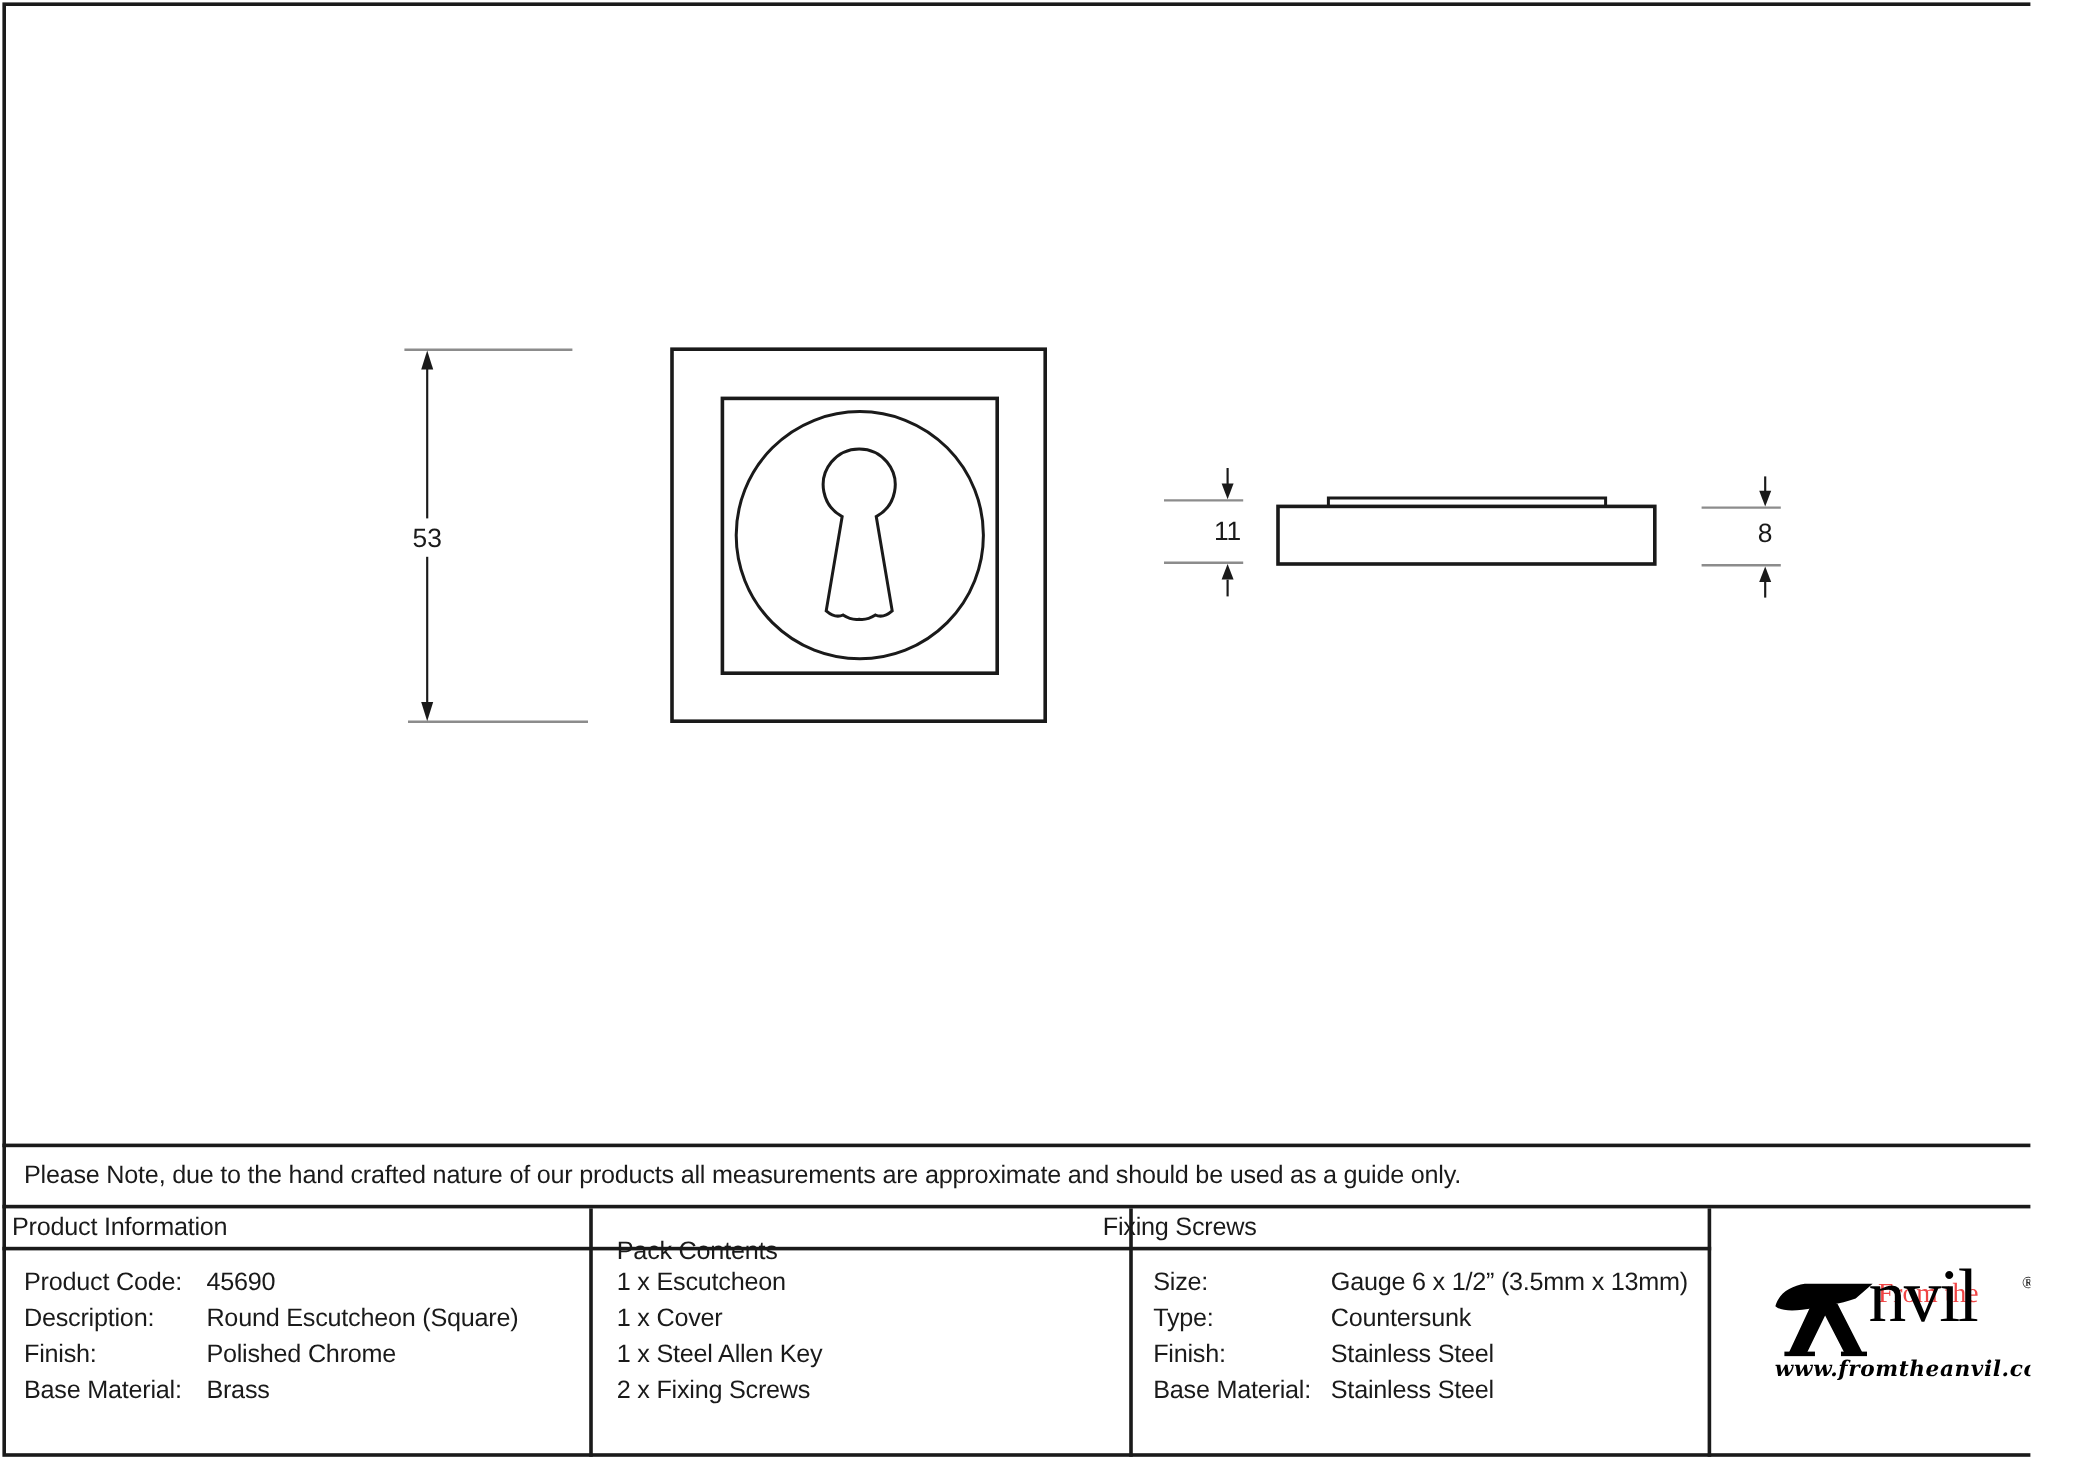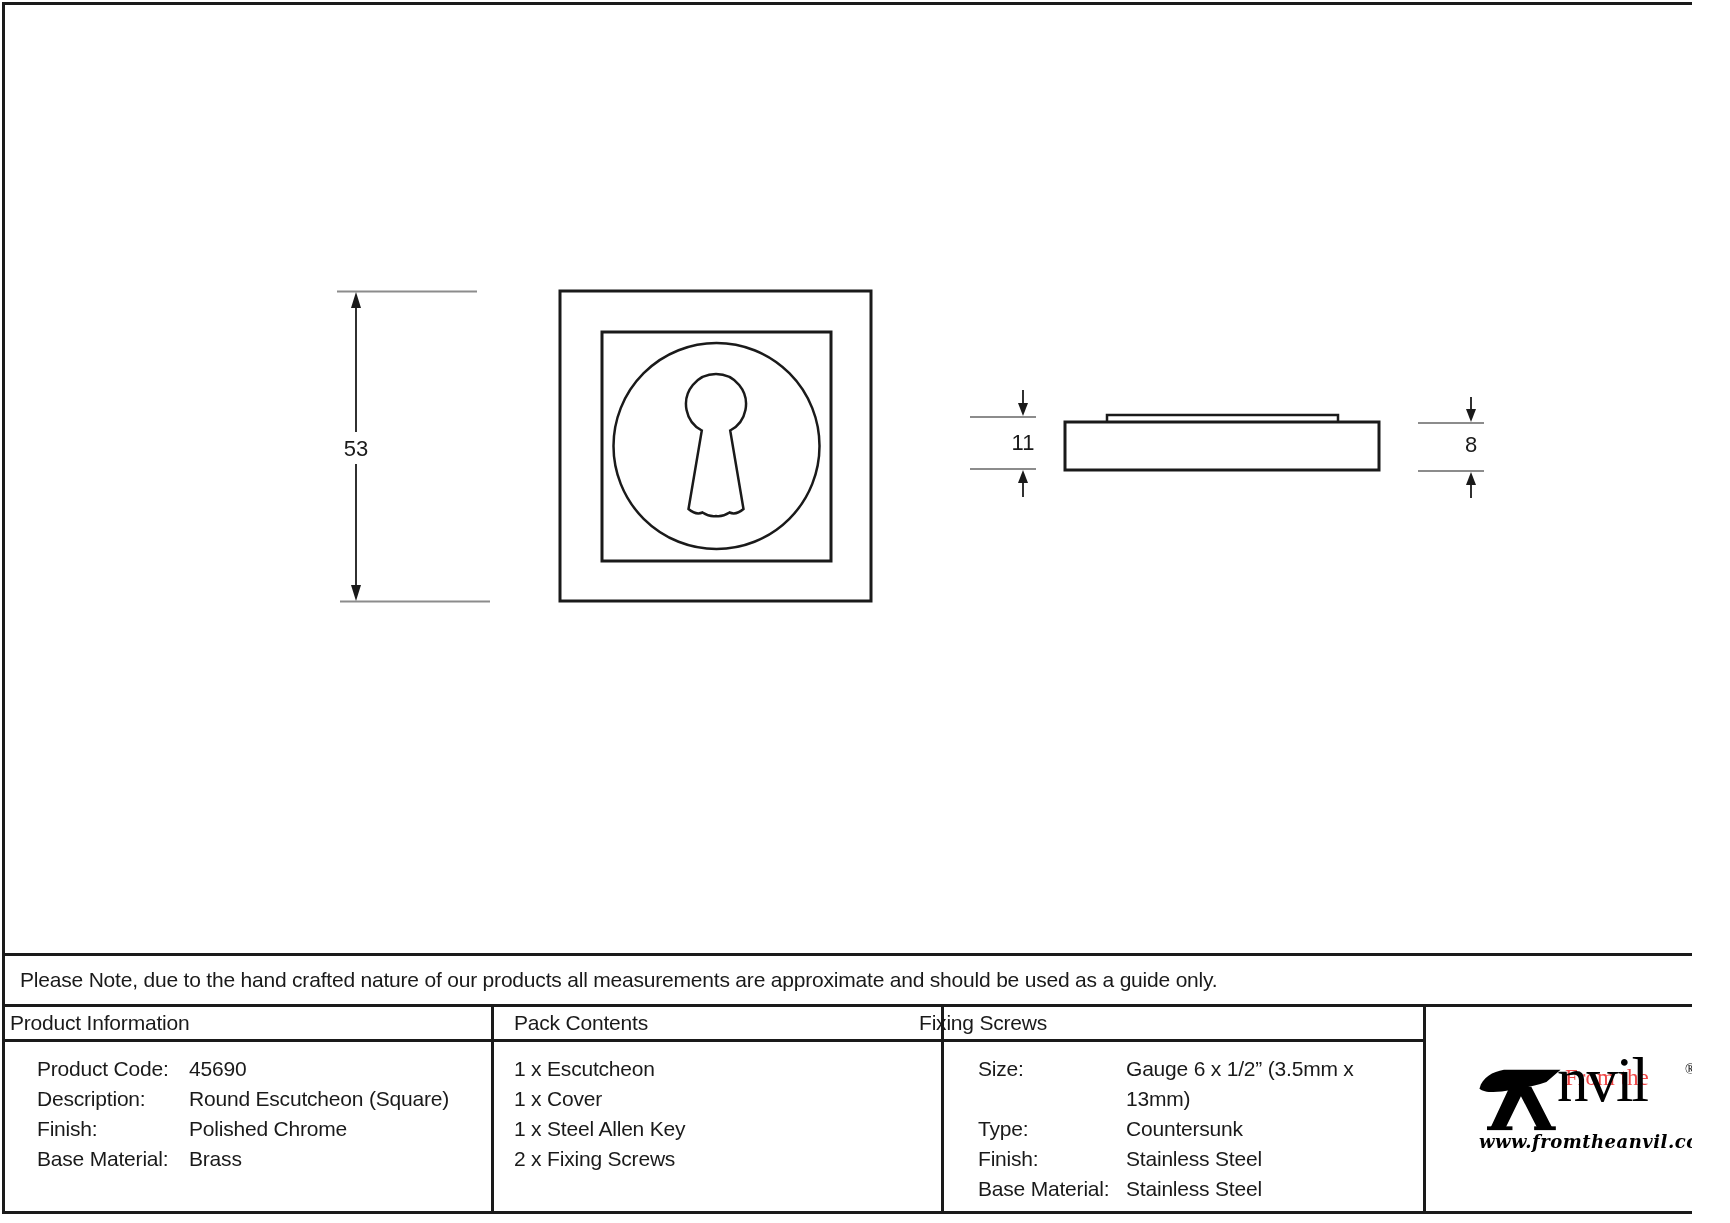--- a/index.html
+++ b/index.html
@@ -16,21 +16,21 @@
   .drawing-svg text{font-family:"Liberation Sans","DejaVu Sans",sans-serif;font-size:22px;fill:var(--ink);}
   
   .hline,.vline{position:absolute;background:var(--ink);}
   
   .note-bar{position:absolute;left:20px;top:956px;height:48px;display:flex;align-items:center;
             font-size:21px;letter-spacing:-0.2px;}
   .col-header{position:absolute;top:1007px;height:32px;display:flex;align-items:center;
               font-size:21px;letter-spacing:-0.2px;}
   .col-body{position:absolute;top:1054px;font-size:21px;letter-spacing:-0.2px;line-height:30px;}
   .kv-row{display:flex;}
-  .kv-label{flex:0 0 152px;margin-left:17px;}
+  .kv-label{flex:0 0 152px;}
   .kv-label.narrow{flex:0 0 148px;}
   
   .logo{position:absolute;left:1469px;top:1063px;width:240px;height:100px;}
   .logo-a{position:absolute;left:8px;top:3px;}
   .logo-tagline{position:absolute;left:96px;top:2px;font-family:"Liberation Serif","DejaVu Serif",serif;
                 font-size:23px;color:#ef4444;}
   .logo-brand{position:absolute;left:88px;top:-14px;font-family:"Liberation Serif","DejaVu Serif",serif;
               font-size:63px;line-height:1;letter-spacing:-2px;color:#000;}
   .logo-reg{position:absolute;left:216px;top:-1px;font-family:"Liberation Serif","DejaVu Serif",serif;
             font-size:14px;color:#000;}
@@ -93,21 +93,21 @@
   <div class="hline" style="left:2px;top:953px;width:1725px;height:3px;"></div>
   <div class="hline" style="left:2px;top:1004px;width:1725px;height:3px;"></div>
   <div class="hline" style="left:2px;top:1039px;width:1424px;height:3px;"></div>
   <div class="vline" style="left:491px;top:1007px;width:3px;height:207px;"></div>
   <div class="vline" style="left:941px;top:1007px;width:3px;height:207px;"></div>
   <div class="vline" style="left:1423px;top:1007px;width:3px;height:207px;"></div>
 
   <div class="note-bar">Please Note, due to the hand crafted nature of our products all measurements are approximate and should be used as a guide only.</div>
 
   <div class="col-header" style="left:10px;text-align:right;">Product Information</div>
-  <div class="col-header" style="left:514px;">Pack Contents</div>
+  <div class="col-header" style="left:514px;margin-top:20px;">Pack Contents</div>
   <div class="col-header" style="left:919px;">Fixing Screws</div>
 
   <div class="col-body" style="left:20px;width:465px;">
     <div class="kv-row">
       <span class="kv-label">Product Code:</span>
       <span>45690</span>
     </div>
     <div class="kv-row">
       <span class="kv-label">Description:</span>
       <span>Round Escutcheon (Square)</span>

